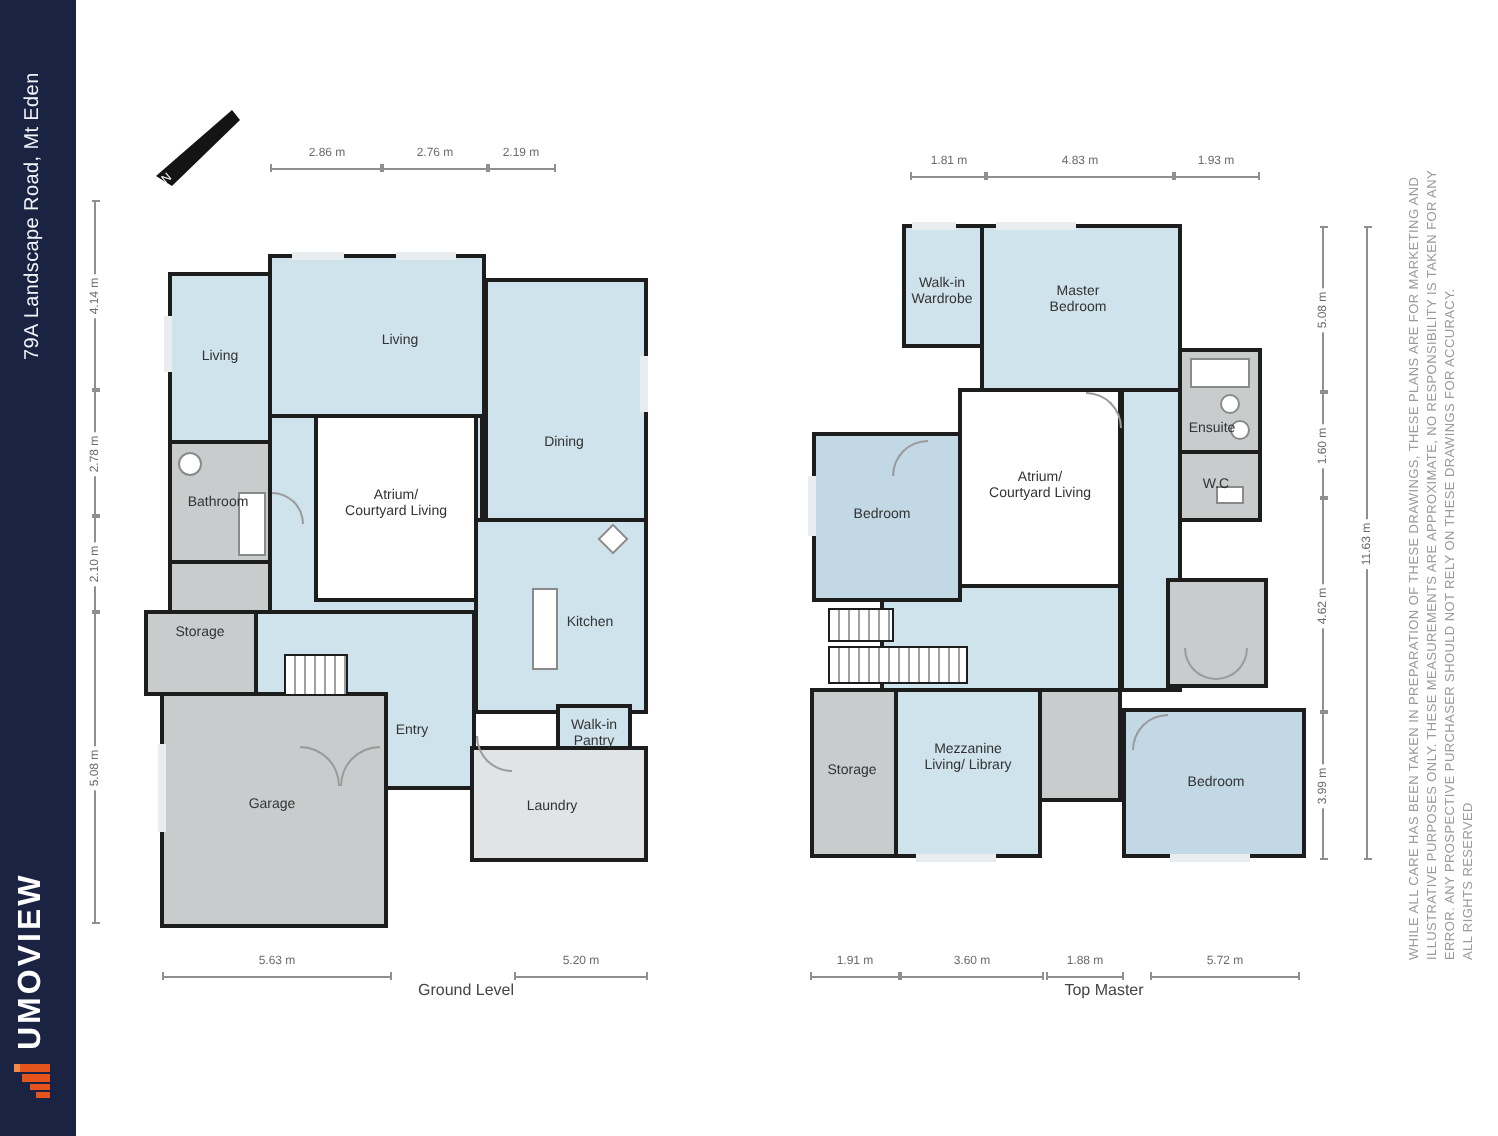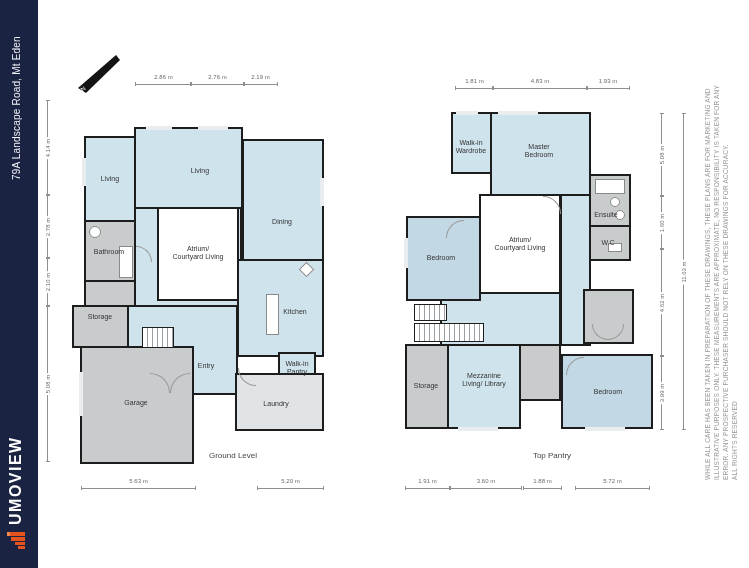--- a/index.html
+++ b/index.html
@@ -23,21 +23,21 @@
   .f-white{background:#ffffff;z-index:2;}
   .stairs{position:absolute;border:1.5px solid #1d1d1d;box-sizing:border-box;z-index:3;
           background:repeating-linear-gradient(90deg,#ffffff 0 4px,#9aa0a3 4px 5px);}
   .fx{position:absolute;background:#fff;border:1px solid #8a8a8a;box-sizing:border-box;z-index:3;}
   .round{border-radius:50%;}
   .diam{transform:rotate(45deg);}
   .win{position:absolute;background:#e9edf0;z-index:2;}
   .arc{position:absolute;box-sizing:border-box;z-index:3;background:transparent;}
   .lbl{position:absolute;font-size:7px;color:#333;text-align:center;transform:translate(-50%,-50%);
        z-index:5;line-height:1.2;white-space:pre-line;}
-  .title{position:absolute;font-size:8px;color:#444;transform:translate(-50%,-50%);z-index:5;}
+  .title{position:absolute;font-size:8px;color:#444;transform:translate(-50%,-50%);z-index:5;margin-top:40px;}
   
   .dimh{position:absolute;height:4px;border-left:1px solid #8f8f8f;border-right:1px solid #8f8f8f;
         background:linear-gradient(#8f8f8f,#8f8f8f) center/100% 1px no-repeat;z-index:4;}
   .dimh span{position:absolute;left:50%;top:-8px;transform:translateX(-50%);background:#fff;
         padding:0 2px;font-size:6px;color:#6b6b6b;white-space:nowrap;}
   .dimv{position:absolute;width:4px;border-top:1px solid #8f8f8f;border-bottom:1px solid #8f8f8f;
         background:linear-gradient(90deg,transparent 1px,#8f8f8f 1px,#8f8f8f 2px,transparent 2px) no-repeat;z-index:4;}
   .dimv span{position:absolute;left:50%;top:50%;transform:translate(-50%,-50%) rotate(-90deg);
         background:#fff;padding:0 2px;font-size:6px;color:#6b6b6b;white-space:nowrap;}
 </style>
@@ -185,21 +185,21 @@
 Bedroom</div>
   <div class="lbl" style="left:606px;top:215px;">Ensuite</div>
   <div class="lbl" style="left:608px;top:243px;">W.C</div>
   <div class="lbl" style="left:441px;top:258px;">Bedroom</div>
   <div class="lbl" style="left:520px;top:244px;width:64px;">Atrium/
 Courtyard Living</div>
   <div class="lbl" style="left:426px;top:386px;">Storage</div>
   <div class="lbl" style="left:484px;top:380px;width:64px;">Mezzanine
 Living/ Library</div>
   <div class="lbl" style="left:608px;top:392px;">Bedroom</div>
-  <div class="title" style="left:552px;top:455px;">Top Pantry</div>
+  <div class="title" style="left:552px;top:455px;">Top Master</div>
 
   <div class="dimh" style="left:455px;top:86px;width:37px;">
       <span>1.81 m</span>
     </div>
   <div class="dimh" style="left:492px;top:86px;width:94px;">
       <span>4.83 m</span>
     </div>
   <div class="dimh" style="left:586px;top:86px;width:42px;">
       <span>1.93 m</span>
     </div>

